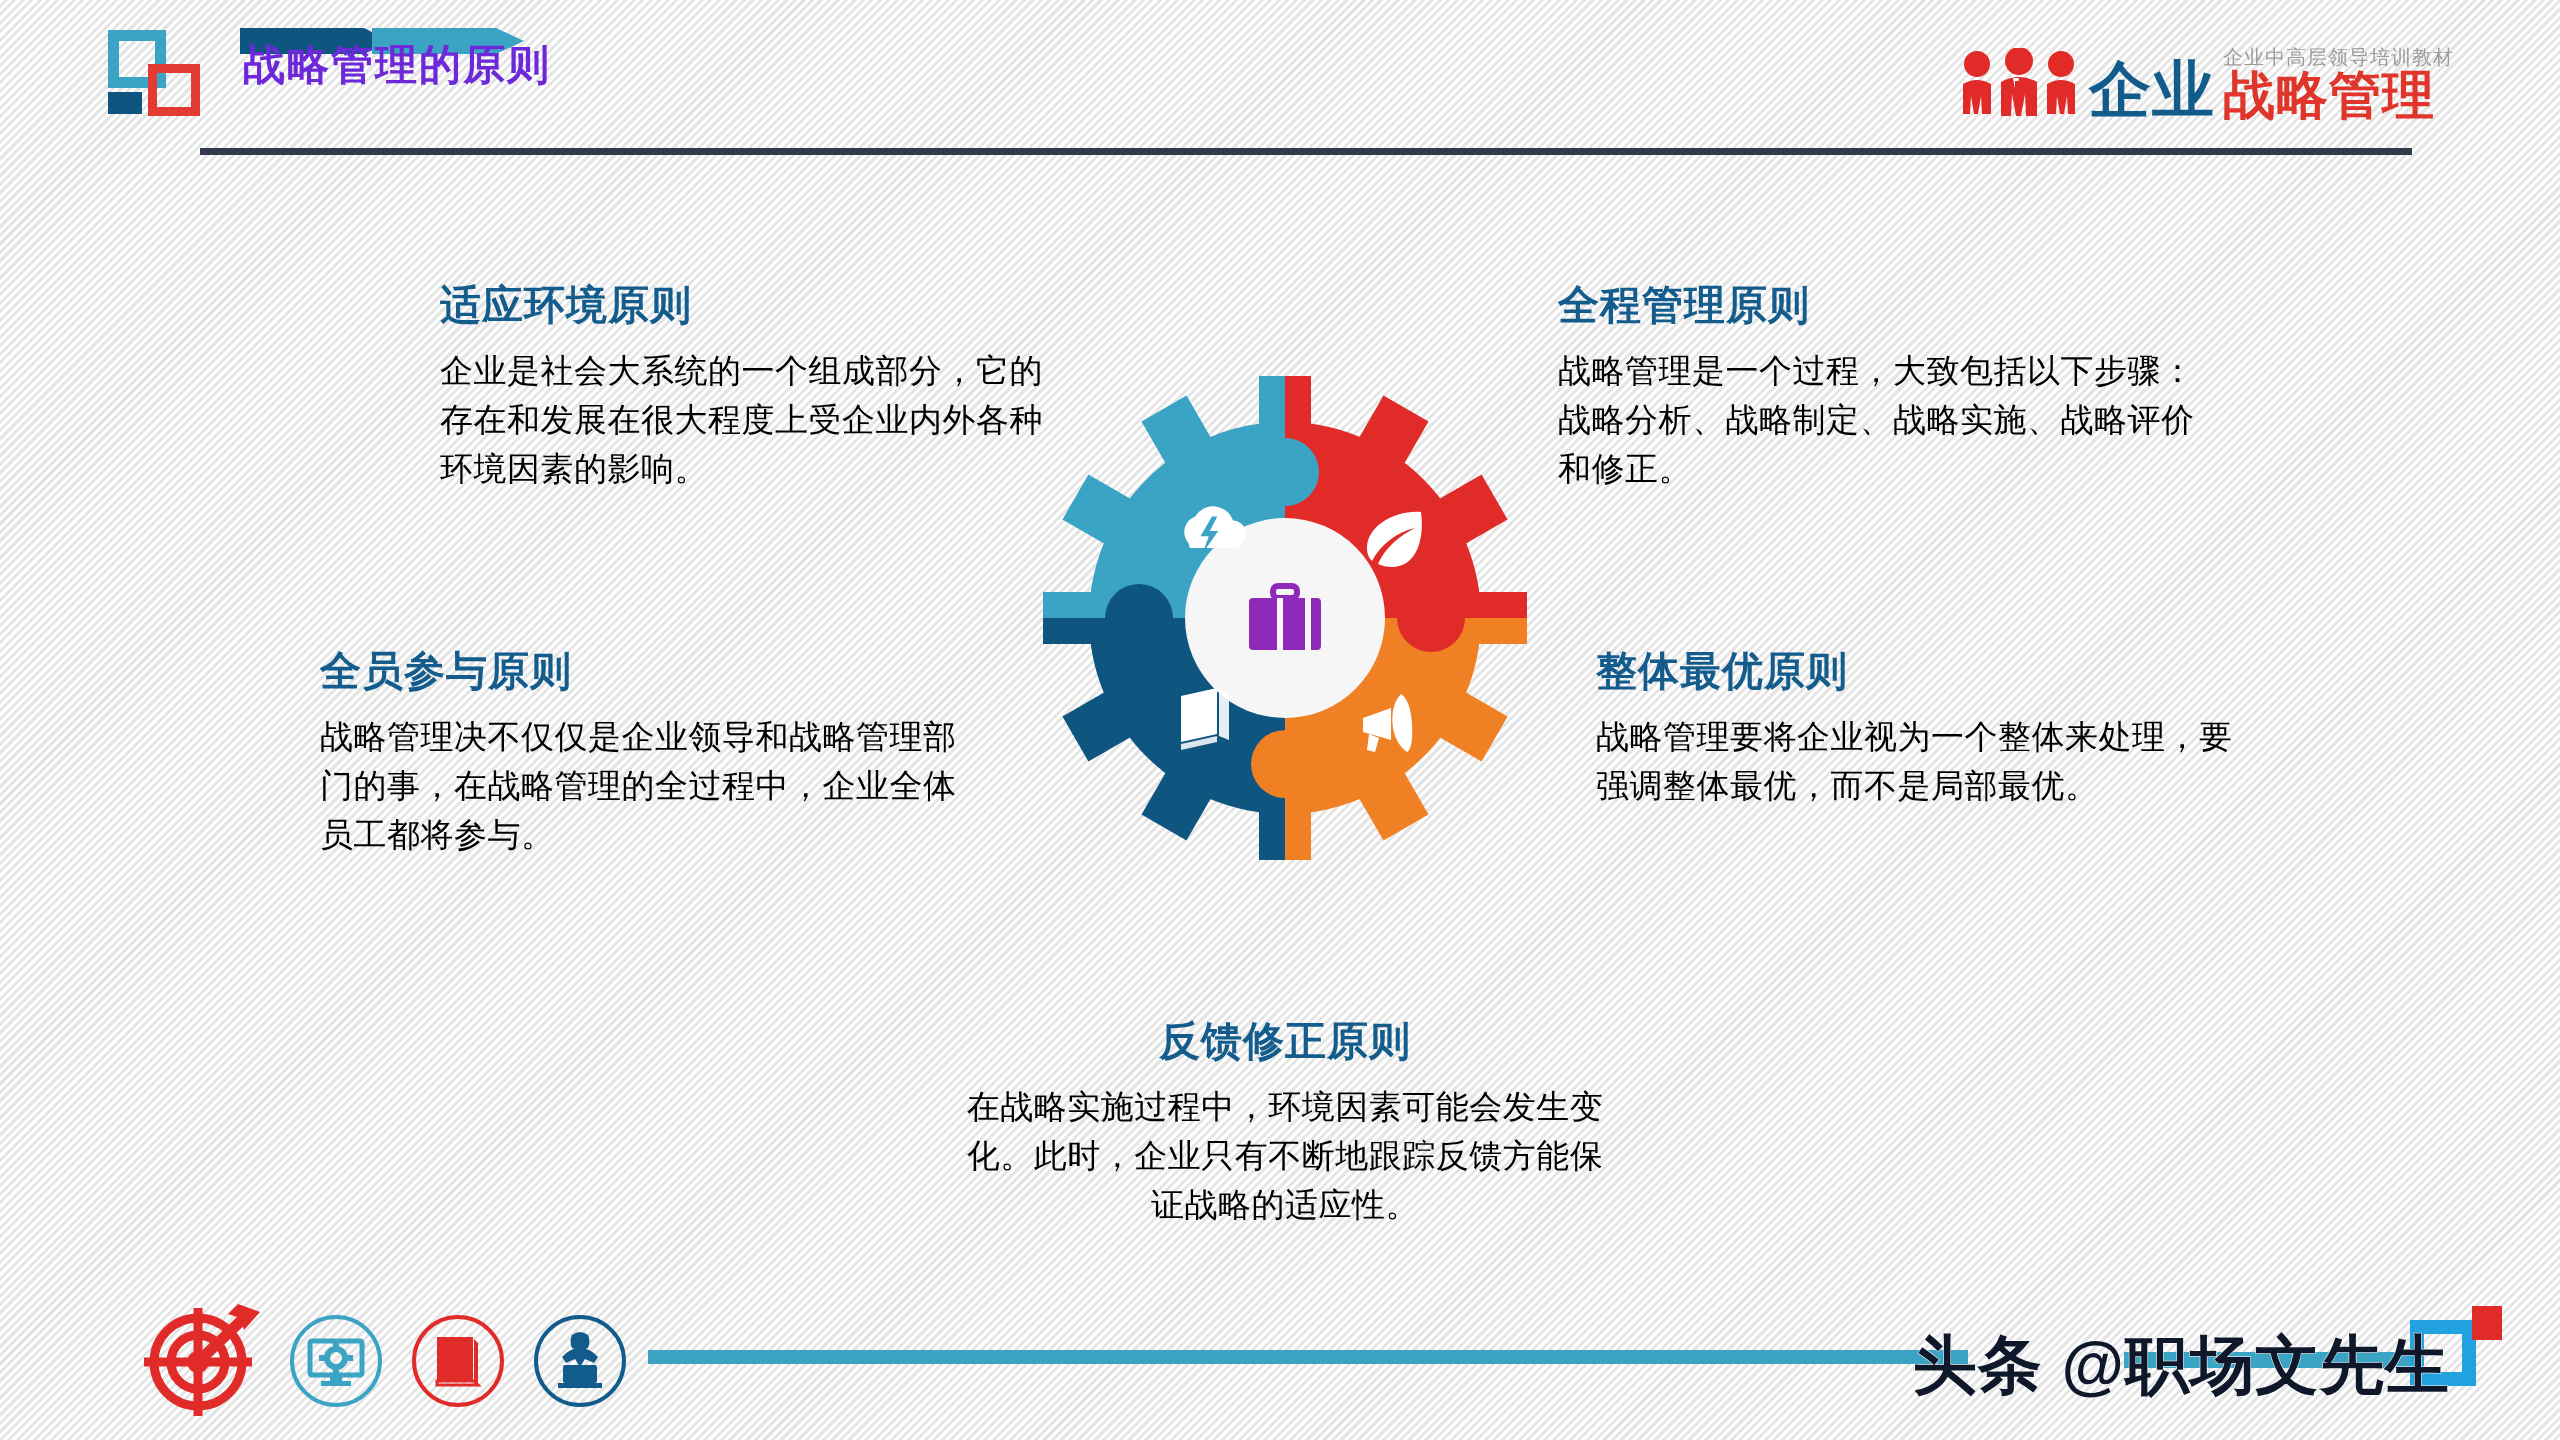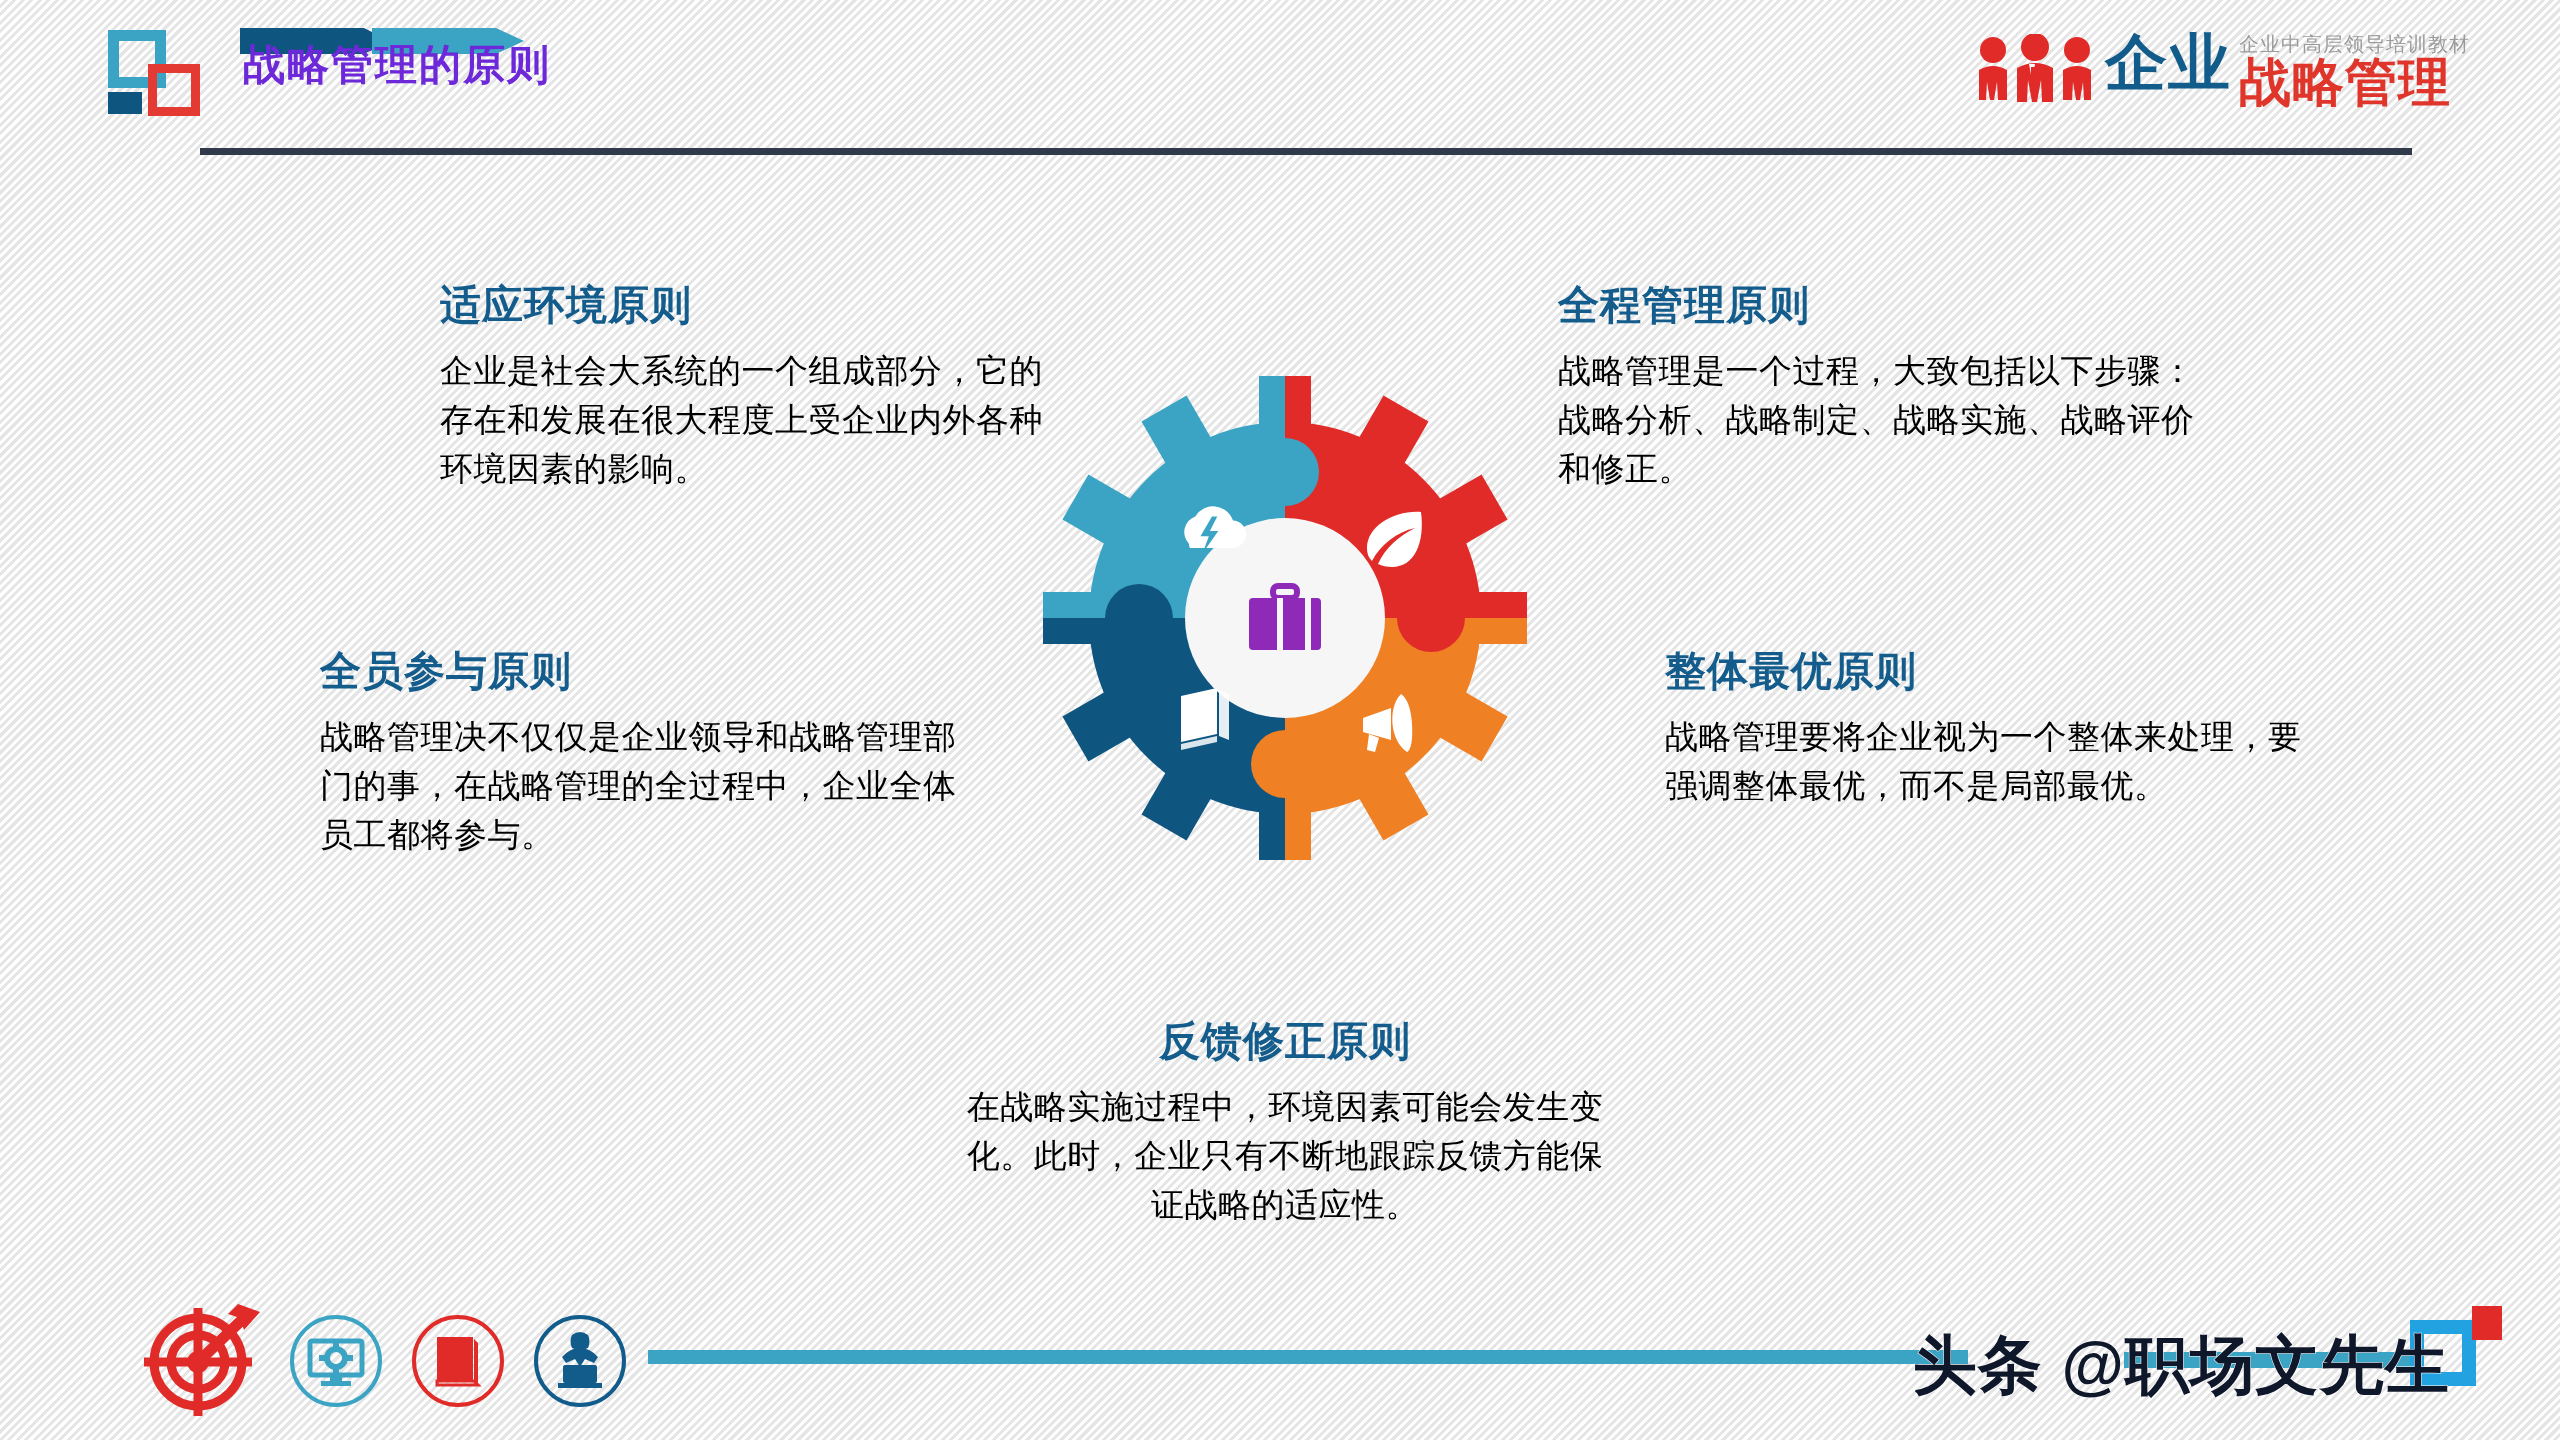--- a/index.html
+++ b/index.html
@@ -40,21 +40,21 @@
     font-size: 42px; font-weight: bold; color: #6d28d9;
     letter-spacing: 2px; line-height: 1;
     white-space: nowrap;
   }
   #header-rule {
     position: absolute; left: 200px; top: 148px; width: 2212px; height: 7px;
     background: #303A4A;
   }
 
   
-  #brand { position: absolute; right: 90px; top: 34px; height: 86px; display: flex; }
+  #brand { position: absolute; right: 106px; top: 34px; height: 86px; display: flex; align-items: flex-end; }
   #brand-people { width: 120px; height: 72px; margin-right: 10px; }
   #brand-qiye {
     font-size: 62px; font-weight: bold; color: #125C8C;
     line-height: 0.95; letter-spacing: 1px; margin-right: 8px;
   }
   #brand-right { display: flex; flex-direction: column; align-items: flex-start; }
   #brand-sub {
     font-size: 20px; color: #9b9b9b; letter-spacing: 1px;
     line-height: 1; margin-bottom: 4px;
   }
@@ -79,21 +79,21 @@
     font-size: 33px; color: #000000; line-height: 1.48;
     letter-spacing: 0.5px;
   }
   .align-right { text-align: left; }
   .align-left  { text-align: left; }
   .align-center{ text-align: center; }
 
   #block-adapt      { left: 440px;  top: 282px; width: 630px; }
   #block-fullproc   { left: 1558px; top: 282px; width: 640px; }
   #block-allstaff   { left: 320px;  top: 648px; width: 660px; }
-  #block-overall    { left: 1665px; top: 648px; width: 660px; font-family: Liberation Serif, serif; }
+  #block-overall    { left: 1596px; top: 648px; width: 660px; font-family: Liberation Serif, serif; }
   #block-feedback   { left: 955px;  top: 1018px; width: 660px; }
 
   
   #footer-icons { position: absolute; left: 140px; top: 1300px; display: flex; align-items: center; gap: 26px; }
   .f-icon { display: block; }
 
   #footer-bar {
     position: absolute; left: 648px; top: 1350px; width: 1320px; height: 14px;
     background: #3BA4C4;
   }

